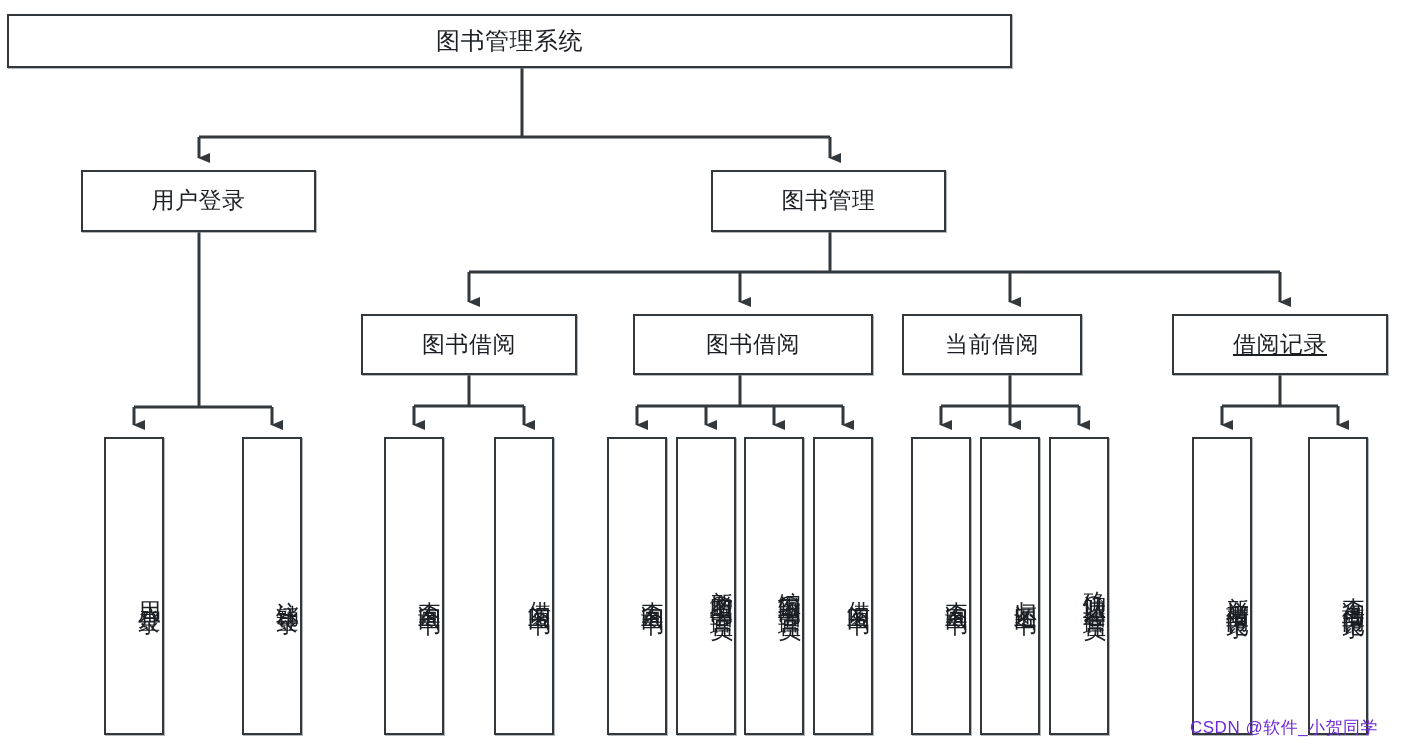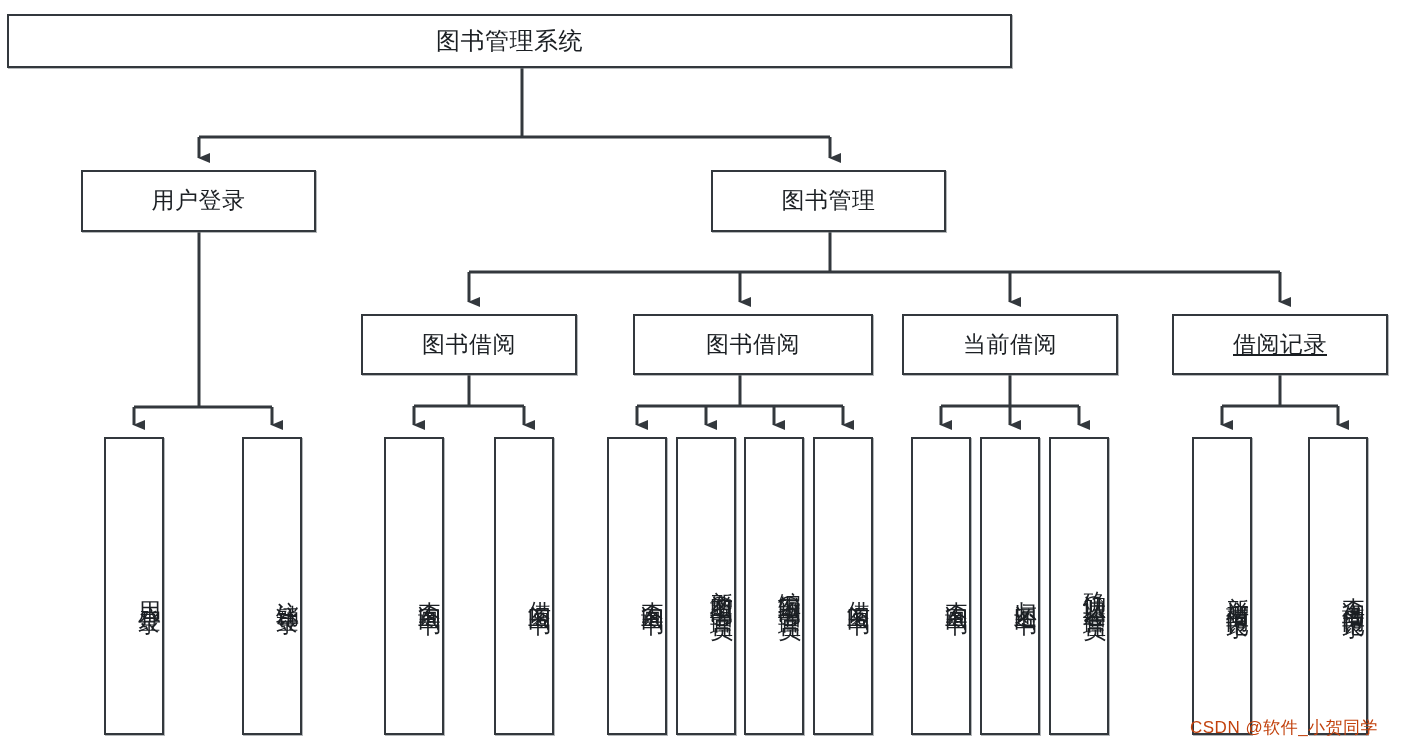--- a/index.html
+++ b/index.html
@@ -61,21 +61,21 @@
     padding-top: 44px;
   }
   .leaf-long {
     padding-top: 12px;
   }
   .watermark {
     position: absolute;
     left: 1190px;
     top: 716px;
     font-size: 17px;
-    color: #c2410c;
+    color: #6d28d9;
     letter-spacing: 0.5px;
     white-space: nowrap;
   }
 </style>
 </head>
 <body>
 
 <div id="stage">
 
   <svg id="wires" viewBox="0 0 1405 747" xmlns="http://www.w3.org/2000/svg">
@@ -128,21 +128,21 @@
     </g>
   </svg>
 
   <div class="node horiz root" style="left:7px; top:14px; width:1005px; height:54px;">图书管理系统</div>
 
   <div class="node horiz" style="left:81px; top:170px; width:235px; height:62px;">用户登录</div>
   <div class="node horiz" style="left:711px; top:170px; width:235px; height:62px;">图书管理</div>
 
   <div class="node horiz" style="left:361px; top:314px; width:216px; height:61px;">图书借阅</div>
   <div class="node horiz" style="left:633px; top:314px; width:240px; height:61px;">图书借阅</div>
-  <div class="node horiz" style="left:902px; top:314px; width:216px; height:61px;">当前借阅</div>
+  <div class="node horiz" style="left:902px; top:314px; width:180px; height:61px;">当前借阅</div>
   <div class="node horiz" style="left:1172px; top:314px; width:216px; height:61px;text-decoration:underline;">借阅记录</div>
 
   <div class="node leaf leaf-short" style="left:104px; top:437px; width:60px; height:298px;">用户登录</div>
   <div class="node leaf leaf-short" style="left:242px; top:437px; width:60px; height:298px;">注销登录</div>
 
   <div class="node leaf leaf-short" style="left:384px; top:437px; width:60px; height:298px;">查询图书</div>
   <div class="node leaf leaf-short" style="left:494px; top:437px; width:60px; height:298px;">借阅图书</div>
 
   <div class="node leaf leaf-short" style="left:607px; top:437px; width:60px; height:298px;">查询图书</div>
   <div class="node leaf leaf-long" style="left:676px; top:437px; width:60px; height:298px;">新增图书（管理员）</div>

